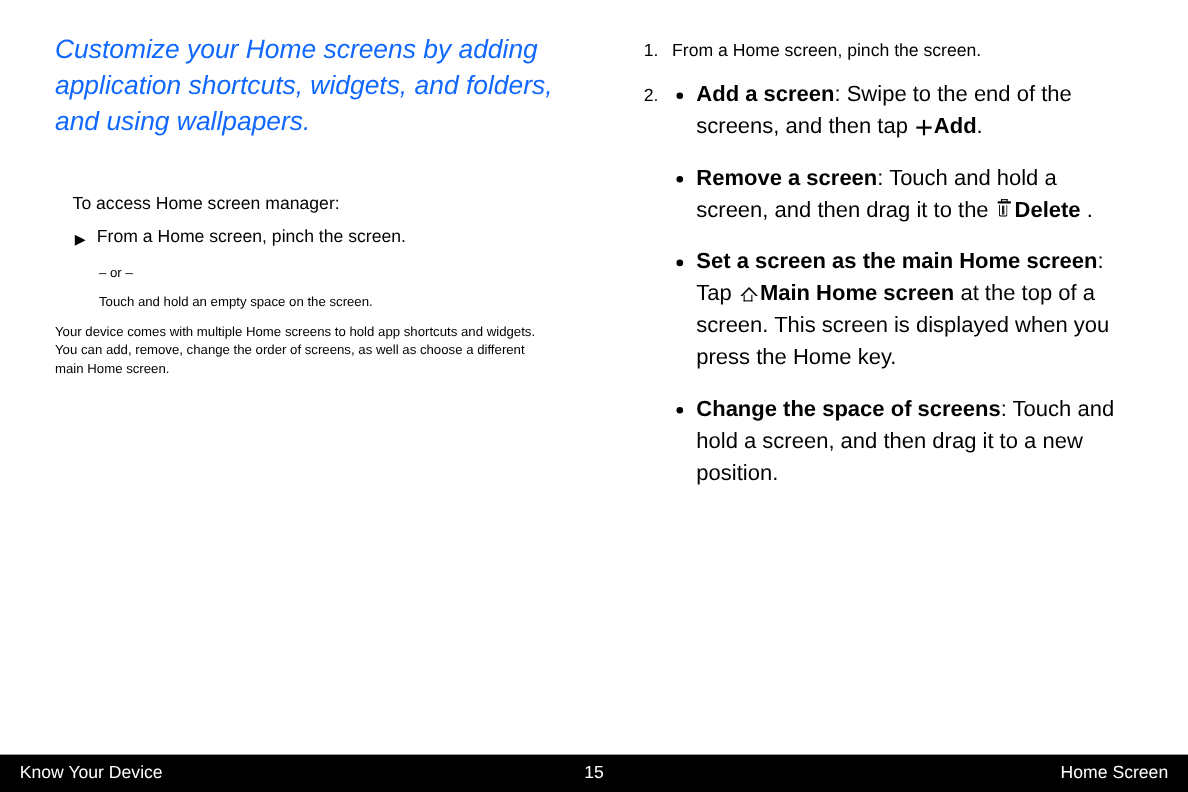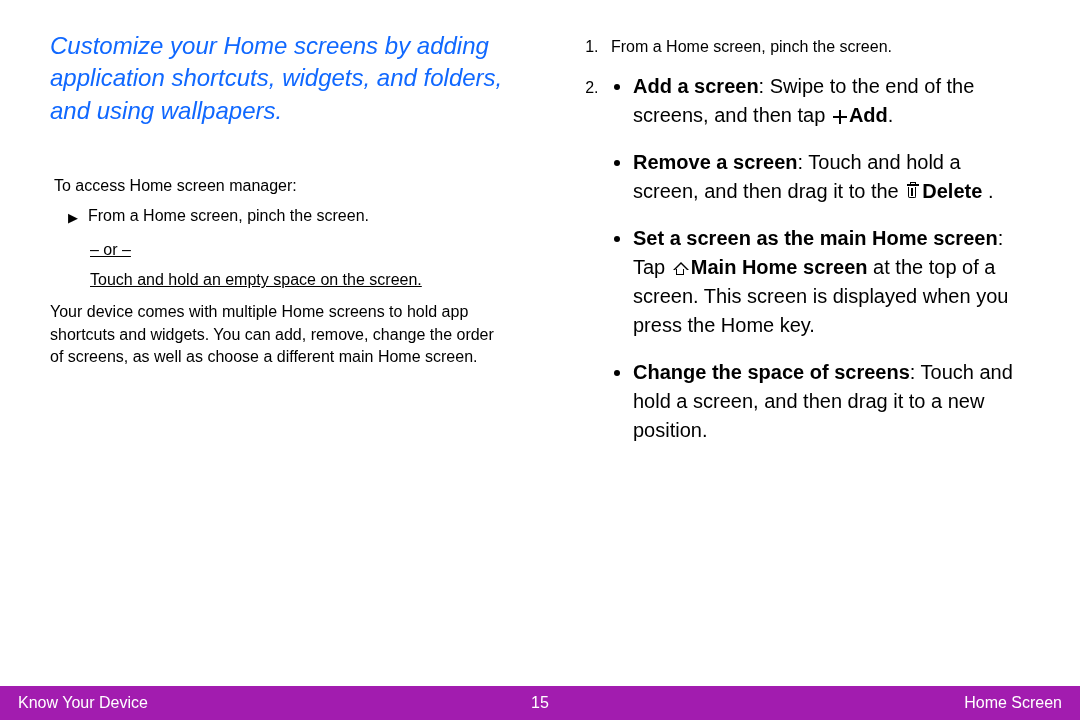--- a/index.html
+++ b/index.html
@@ -30,47 +30,46 @@
   .lead {
     color: #1068ff;
     font-style: italic;
     font-size: 24px;
     line-height: 1.35;
     font-weight: 400;
     margin: 0 0 50px 0;
   }
   .intro-label {
     font-size: 16px;
-    margin: 0 0 12px 4px;
+    margin: 0 0 12px 16px;
   }
   .arrow-row {
     display: flex;
     align-items: flex-start;
     gap: 10px;
     margin: 0 0 12px 18px;
     font-size: 16px;
   }
   .arrow-glyph {
     font-size: 13px;
     line-height: 22px;
   }
   .arrow-body { flex: 1; }
   .sub-indent {
     margin: 0 0 12px 40px;
-    font-size: 16px;
-    text-decoration: underline;
+    font-size: 12px;
   }
   .h2 {
     color: #1068ff;
     font-size: 28px;
     font-weight: 400;
     margin: 50px 0 8px 0;
   }
   .body-p {
-    font-size: 16px;
+    font-size: 12px;
     line-height: 1.4;
     margin: 0;
   }
 
   
   ol.steps {
     margin: 6px 0 0 0;
     padding-left: 28px;
     font-size: 16px;
   }
@@ -170,21 +169,21 @@
     border: 1.5px solid #000;
     border-top: none;
   }
 
   
   .footer {
     position: absolute;
     left: 0; bottom: 0;
     width: 100%;
     height: 34px;
-    background: #a21caf;
+    background: #000000;
     color: #fff;
     display: flex;
     align-items: center;
     padding: 0 18px;
     font-size: 16px;
   }
   .footer .mid {
     position: absolute;
     left: 50%;
     transform: translateX(-50%);

